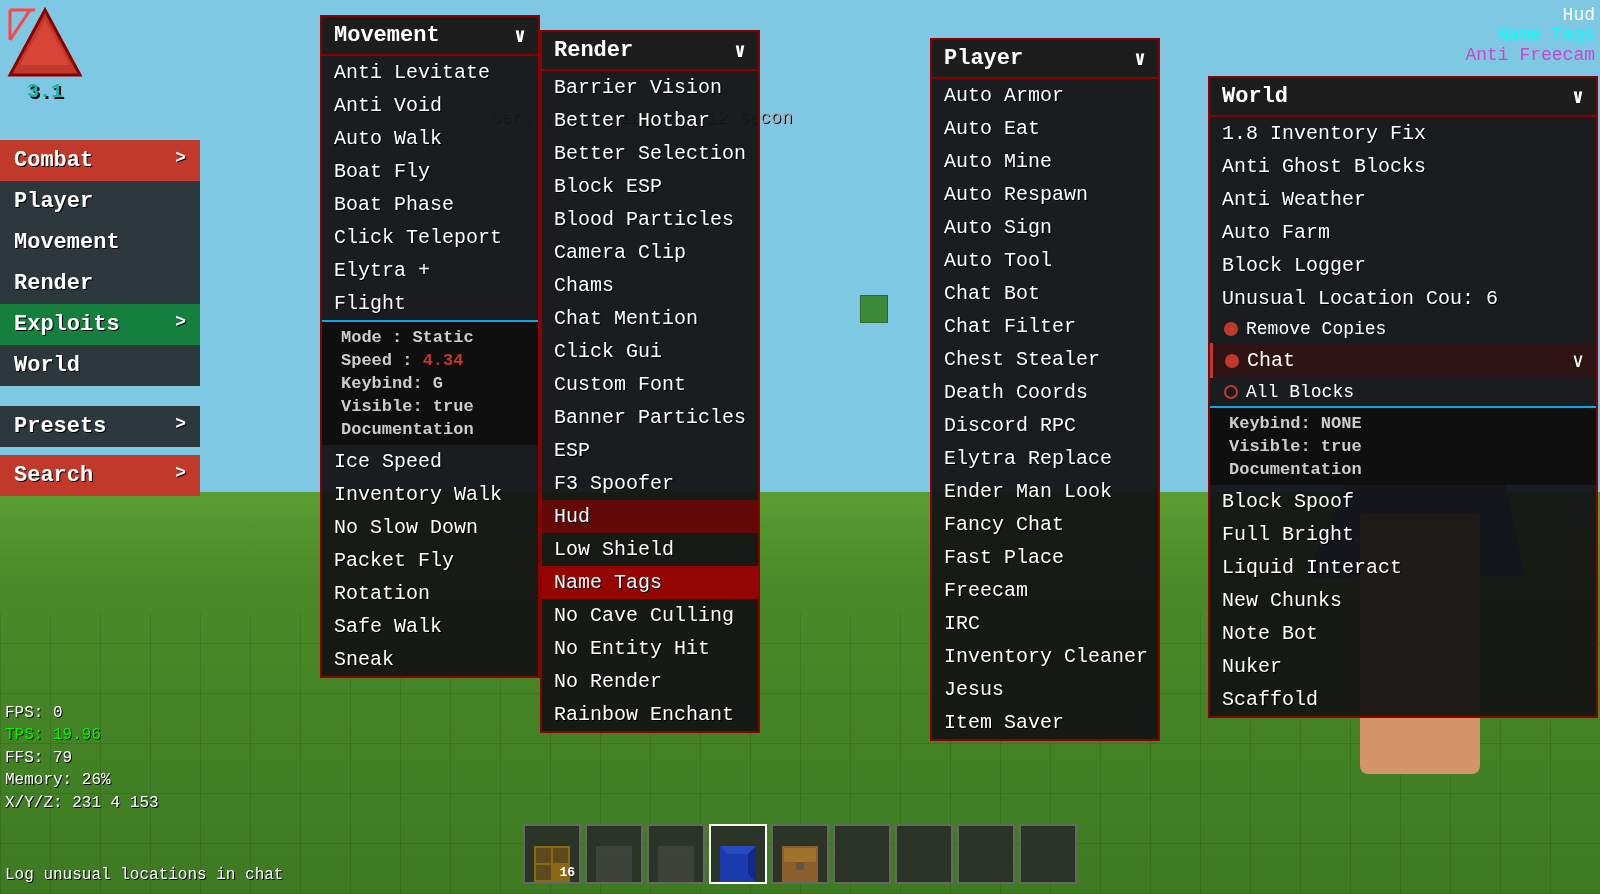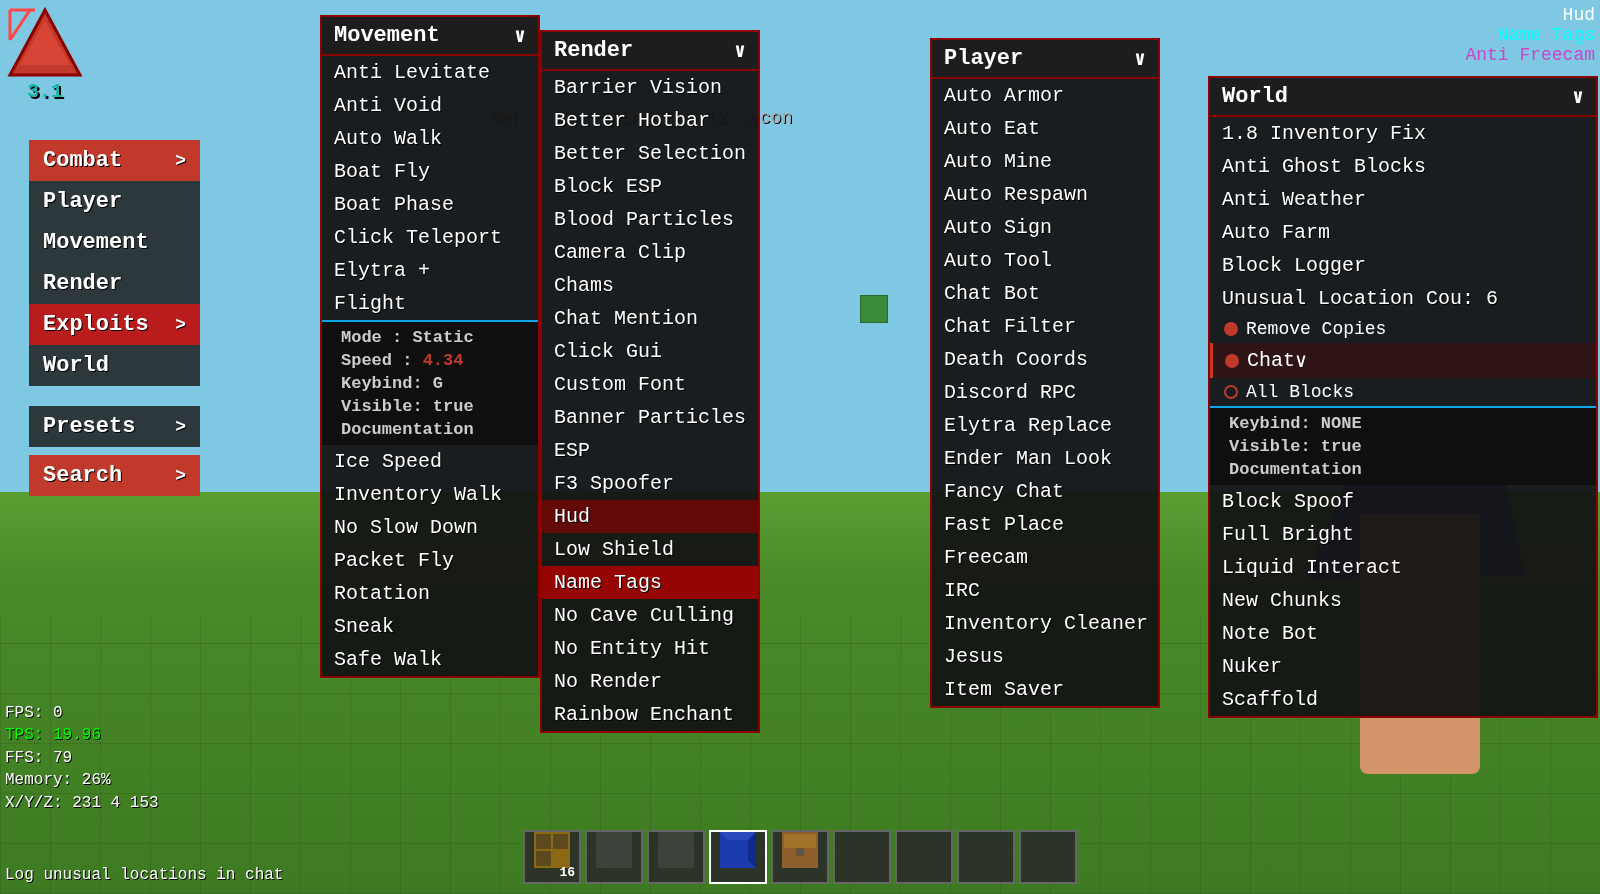--- a/index.html
+++ b/index.html
@@ -67,25 +67,25 @@
       position: absolute;
       bottom: 10px;
       left: 50%;
       transform: translateX(-50%);
       display: flex;
       gap: 4px;
       z-index: 10;
     }
     .hotbar-slot {
       width: 58px;
-      height: 54px;
+      height: 60px;
       background: rgba(40,40,40,0.85);
       border: 2px solid #666;
       display: flex;
-      align-items: flex-start;
+      align-items: flex-end;
       justify-content: center;
       position: relative;
     }
     .hotbar-slot.active {
       border-color: #fff;
     }
     .slot-count {
       position: absolute;
       bottom: 2px;
       right: 4px;
@@ -120,35 +120,33 @@
     
     .left-nav {
       position: absolute;
       top: 140px;
       left: 0;
       z-index: 20;
       width: 200px;
     }
     .nav-item {
       display: flex;
-      align-items: center;
       justify-content: space-between;
       padding: 8px 14px;
       font-size: 22px;
       font-weight: bold;
       cursor: pointer;
       color: #fff;
       text-shadow: 1px 1px #000;
-      margin-left: 29px;
     }
     .nav-item.active-combat {
       background: #c0392b;
     }
     .nav-item.active-exploits {
-      background: #b91c1c;
+      background: #15803d;
     }
     .nav-item.default {
       background: rgba(30,30,30,0.85);
     }
     .nav-arrow {
       color: #fff;
       font-size: 18px;
     }
 
     
@@ -273,21 +271,21 @@
       width: 14px;
       height: 14px;
       border-radius: 50%;
       border: 2px solid #c0392b;
       background: transparent;
       flex-shrink: 0;
     }
     .chat-expand {
       display: flex;
       align-items: center;
-      justify-content: flex-start;
+      justify-content: space-between;
       padding: 5px 12px;
       color: #fff;
       font-size: 20px;
       border-left: 3px solid #c0392b;
       background: rgba(100,0,0,0.3);
     }
 
     
     .hud-corner {
       position: absolute;
@@ -407,22 +405,22 @@
     </div>
     <div class="config-line">Keybind: G</div>
     <div class="config-line">Visible: true</div>
     <div class="config-line">Documentation</div>
   </div>
   <div class="panel-item">Ice Speed</div>
   <div class="panel-item">Inventory Walk</div>
   <div class="panel-item">No Slow Down</div>
   <div class="panel-item">Packet Fly</div>
   <div class="panel-item">Rotation</div>
+  <div class="panel-item">Safe Walk</div>
   <div class="panel-item">Sneak</div>
-  <div class="panel-item">Safe Walk</div>
 </div>
 
 <div class="panel render-panel">
   <div class="panel-header">
     <span>Render</span>
     <span class="chevron">∨</span>
   </div>
   <div class="panel-item">Barrier Vision</div>
   <div class="panel-item">Better Hotbar</div>
   <div class="panel-item">Better Selection</div>
@@ -451,20 +449,21 @@
     <span class="chevron">∨</span>
   </div>
   <div class="panel-item">Auto Armor</div>
   <div class="panel-item">Auto Eat</div>
   <div class="panel-item">Auto Mine</div>
   <div class="panel-item">Auto Respawn</div>
   <div class="panel-item">Auto Sign</div>
   <div class="panel-item">Auto Tool</div>
   <div class="panel-item">Chat Bot</div>
   <div class="panel-item">Chat Filter</div>
+  <div class="panel-item">Chest Stealer</div>
   <div class="panel-item">Death Coords</div>
   <div class="panel-item">Discord RPC</div>
   <div class="panel-item">Elytra Replace</div>
   <div class="panel-item">Ender Man Look</div>
   <div class="panel-item">Fancy Chat</div>
   <div class="panel-item">Fast Place</div>
   <div class="panel-item">Freecam</div>
   <div class="panel-item">IRC</div>
   <div class="panel-item">Inventory Cleaner</div>
   <div class="panel-item">Jesus</div>

